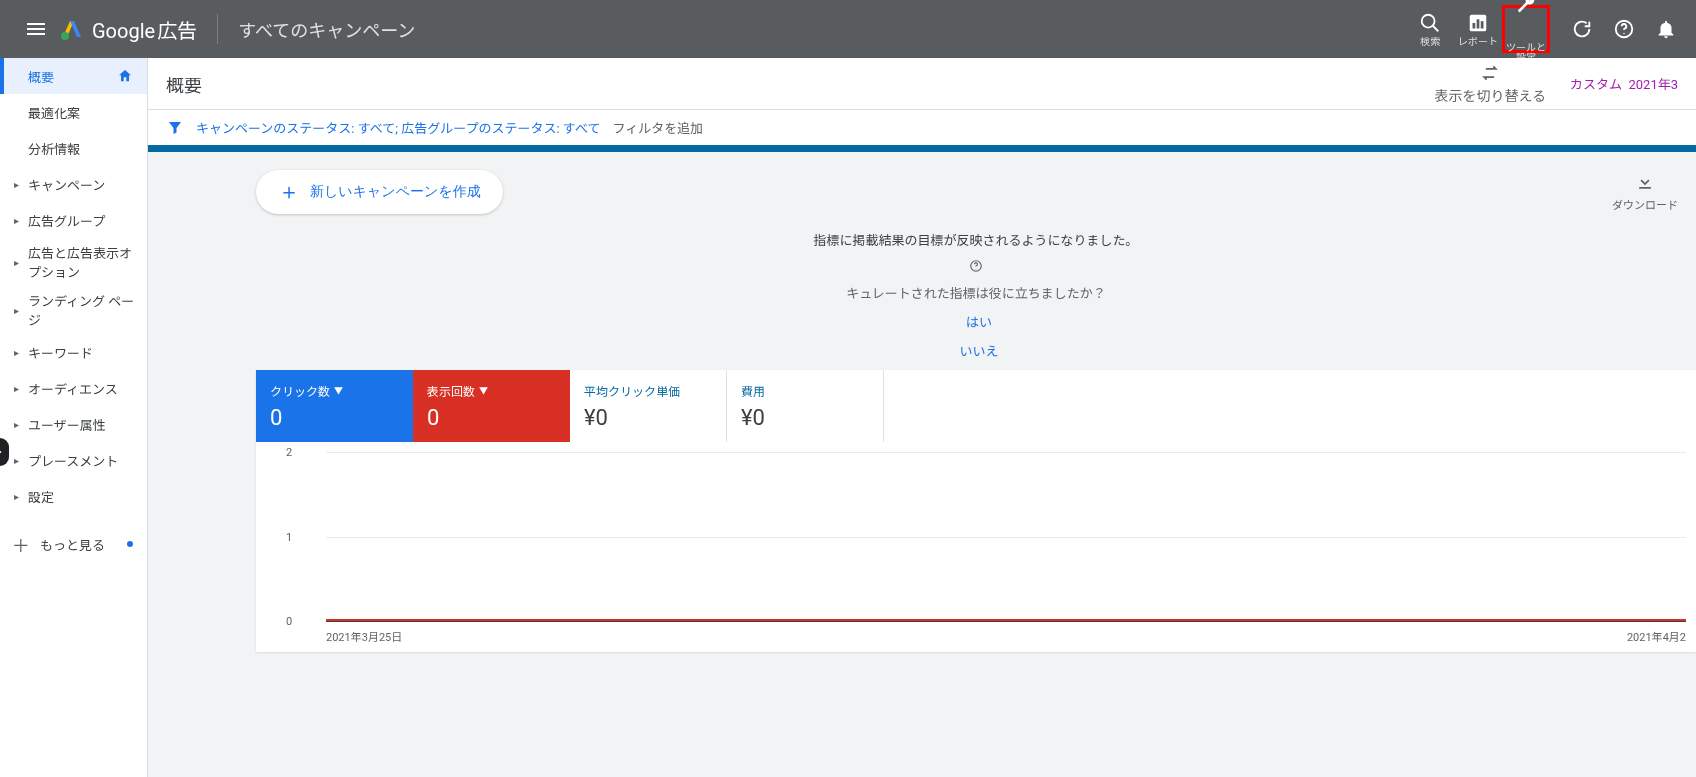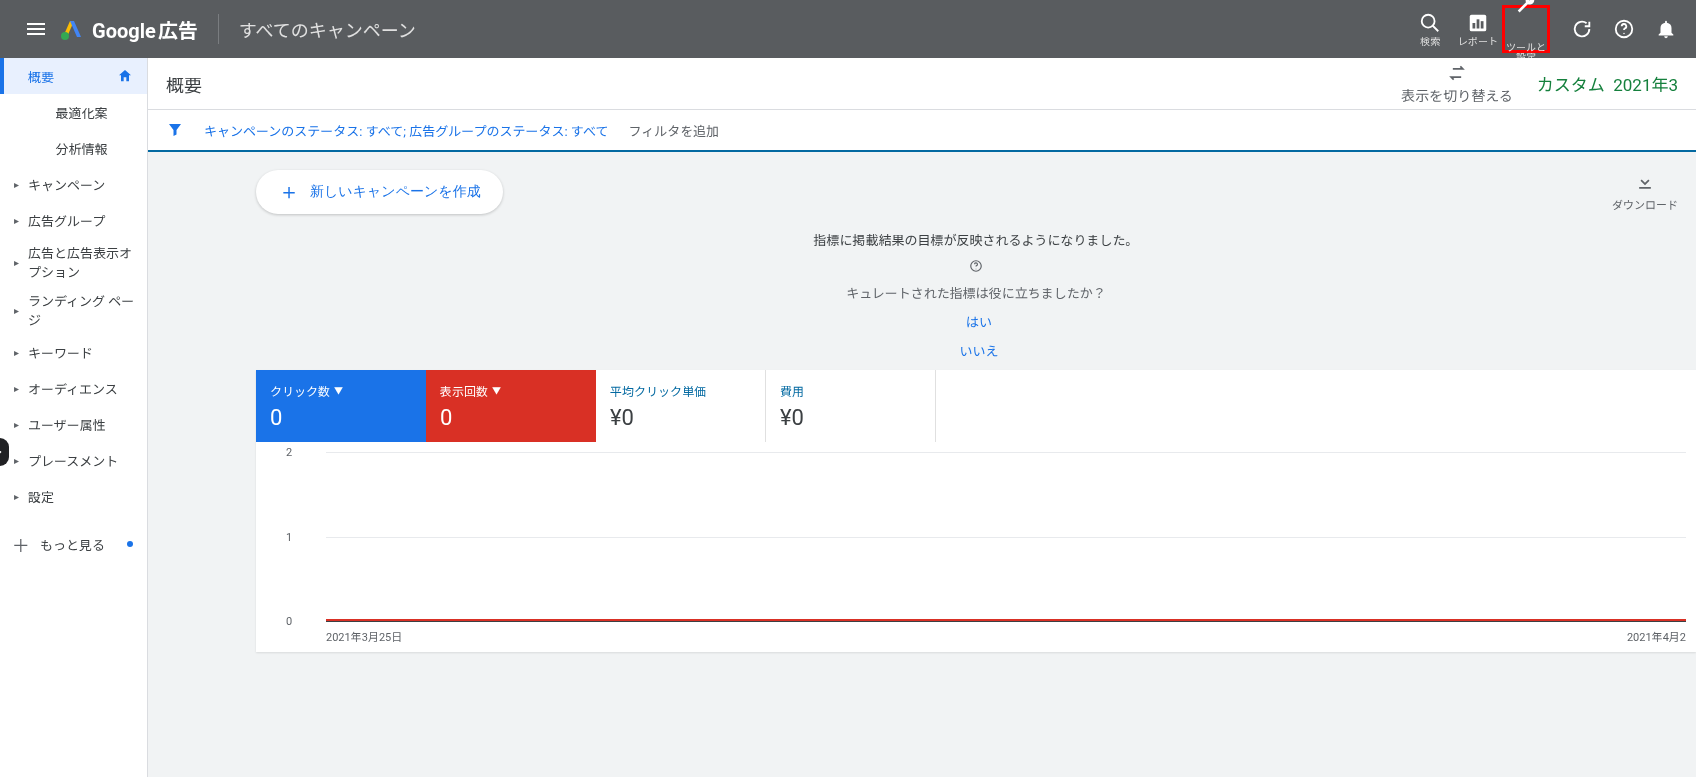--- a/index.html
+++ b/index.html
@@ -3,21 +3,21 @@
 <meta charset="utf-8">
 <style>
 * { margin: 0; padding: 0; box-sizing: border-box; }
 body { font-family: 'Roboto', 'Noto Sans JP', Arial, sans-serif; font-size: 13px; color: #3c4043; overflow: hidden; }
 
 
 .header { height: 58px; background: #595c5f; display: flex; align-items: center; color: #fff; padding: 0 12px; }
 .menu-icon { width: 24px; height: 24px; margin: 0 12px; cursor: pointer; }
 .logo-group { display: flex; align-items: center; gap: 8px; }
 .ads-logo { width: 24px; height: 24px; }
-.product-name { font-size: 20px; font-weight: 700; }
+.product-name { font-size: 20px; font-weight: 400; }
 .product-name .suffix { margin-left: 2px; }
 .header-divider { width: 1px; height: 30px; background: #7a7d80; margin: 0 20px; }
 .scope-title { font-size: 18px; color: #e0e0e0; }
 .header-spacer { flex: 1; }
 .header-actions { display: flex; align-items: center; gap: 0; }
 .header-action { display: flex; flex-direction: column; align-items: center; justify-content: center; width: 48px; height: 48px; cursor: pointer; }
 .header-action .hicon { width: 24px; height: 24px; display: flex; align-items: center; justify-content: center; }
 .header-action .hlabel { font-size: 10px; color: #e0e0e0; margin-top: 2px; line-height: 10px; text-align: center; }
 .tools-highlight { border: 3px solid #ff0000; gap: 24px; }
 .extra-icons { display: flex; align-items: center; gap: 18px; margin-left: 20px; margin-right: 6px; }
@@ -27,36 +27,36 @@
 .layout { display: flex; height: calc(100vh - 58px); position: relative; }
 
 
 .sidebar { width: 148px; background: #fff; border-right: 1px solid #dadce0; position: relative; }
 .nav-item { display: flex; align-items: center; padding: 0 12px 0 28px; height: 36px; cursor: pointer; font-size: 13px; color: #3c4043; position: relative; }
 .nav-item.tall { height: 48px; }
 .nav-item.active { background: #e8f0fe; color: #1a73e8; border-left: 4px solid #1a73e8; padding-left: 24px; }
 .nav-item.active .home-icon { color: #1a73e8; }
 .nav-item .home-icon { position: absolute; right: 14px; }
 .nav-item .chev { position: absolute; left: 14px; color: #5f6368; font-size: 10px; }
-.nav-item.sub { padding-left: 28px; justify-content: center; }
+.nav-item.sub { padding-left: 28px; }
 .more-item { display: flex; align-items: center; padding: 0 12px 0 12px; height: 36px; cursor: pointer; font-size: 13px; margin-top: 12px; }
 .more-item .plus { margin-right: 10px; font-size: 18px; color: #5f6368; }
 .more-item .dot { position: absolute; right: 14px; width: 6px; height: 6px; border-radius: 50%; background: #1a73e8; }
 .expand-pill { position: absolute; left: -9px; top: 380px; width: 18px; height: 28px; background: #202124; border-radius: 10px; display: flex; align-items: center; justify-content: center; cursor: pointer; }
 
 
 .main { flex: 1; background: #fff; display: flex; flex-direction: column; overflow: hidden; }
 .page-header { display: flex; align-items: center; height: 52px; padding: 0 18px; border-bottom: 1px solid #dadce0; }
 .page-title { font-size: 18px; color: #3c4043; flex: 1; }
 .ph-action { display: flex; flex-direction: column; align-items: center; margin-right: 24px; cursor: pointer; }
 .ph-action .phicon { width: 20px; height: 20px; }
 .ph-action .phlabel { font-size: 14px; color: #5f6368; margin-top: 2px; }
-.date-range { font-size: 17px; color: #15803d; }
-
-.filter-bar { display: flex; align-items: center; height: 42px; padding: 0 18px; border-bottom: 2px solid #0369a1; gap: 20px; }
+.date-range { font-size: 13px; color: #a21caf; }
+
+.filter-bar { display: flex; align-items: center; height: 42px; padding: 0 18px; border-bottom: 7px solid #0369a1; gap: 12px; }
 .filter-icon { color: #1a73e8; }
 .filter-chip { color: #1a73e8; font-size: 13px; }
 .add-filter { color: #5f6368; font-size: 13px; cursor: pointer; }
 
 .content-body { flex: 1; background: #f1f3f4; padding: 18px 0 0 0; overflow: auto; }
 .content-inner { margin-left: 108px; margin-right: 0; }
 
 .action-row { display: flex; align-items: center; margin-bottom: 16px; }
 .new-campaign-btn { display: flex; align-items: center; gap: 10px; background: #fff; border: none; border-radius: 22px; height: 44px; padding: 0 22px; cursor: pointer; box-shadow: 0 1px 3px rgba(0,0,0,0.2); color: #1a73e8; font-size: 14px; }
 .new-campaign-btn .plus { font-size: 22px; font-weight: 300; }
@@ -64,21 +64,21 @@
 .download-action { display: flex; flex-direction: column; align-items: center; margin-right: 18px; cursor: pointer; }
 .download-action .dicon { color: #5f6368; }
 .download-action .dlabel { font-size: 11px; color: #5f6368; margin-top: 4px; }
 
 .info-row { display: flex; align-items: center; gap: 10px; font-size: 13px; color: #3c4043; margin-bottom: 10px; flex-direction: column; }
 .info-row .q { color: #5f6368; }
 .info-row .ans { color: #1a73e8; cursor: pointer; margin-left: 6px; }
 
 .scorecard { background: #fff; display: flex; flex-direction: column; box-shadow: 0 1px 2px rgba(0,0,0,0.1); }
 .cards { display: flex; }
-.card { width: 170px; height: 72px; padding: 12px 14px; display: flex; flex-direction: column; justify-content: space-between; border-right: 1px solid #e0e0e0; }
+.card { width: 157px; height: 72px; padding: 12px 14px; display: flex; flex-direction: column; justify-content: space-between; border-right: 1px solid #e0e0e0; }
 .card.blue { background: #1a73e8; color: #fff; border-right: none; }
 .card.red { background: #d93025; color: #fff; border-right: none; }
 .card .label { font-size: 12px; display: flex; align-items: center; gap: 4px; }
 .card .label .caret { font-size: 9px; }
 .card .value { font-size: 22px; }
 .card.white .label { color: #0369a1; }
 .card.white .value { color: #3c4043; }
 
 .chart { position: relative; height: 210px; padding: 10px 10px 0 70px; }
 .chart-area { position: relative; height: 170px; border-bottom: 1px solid #3c4043; }

